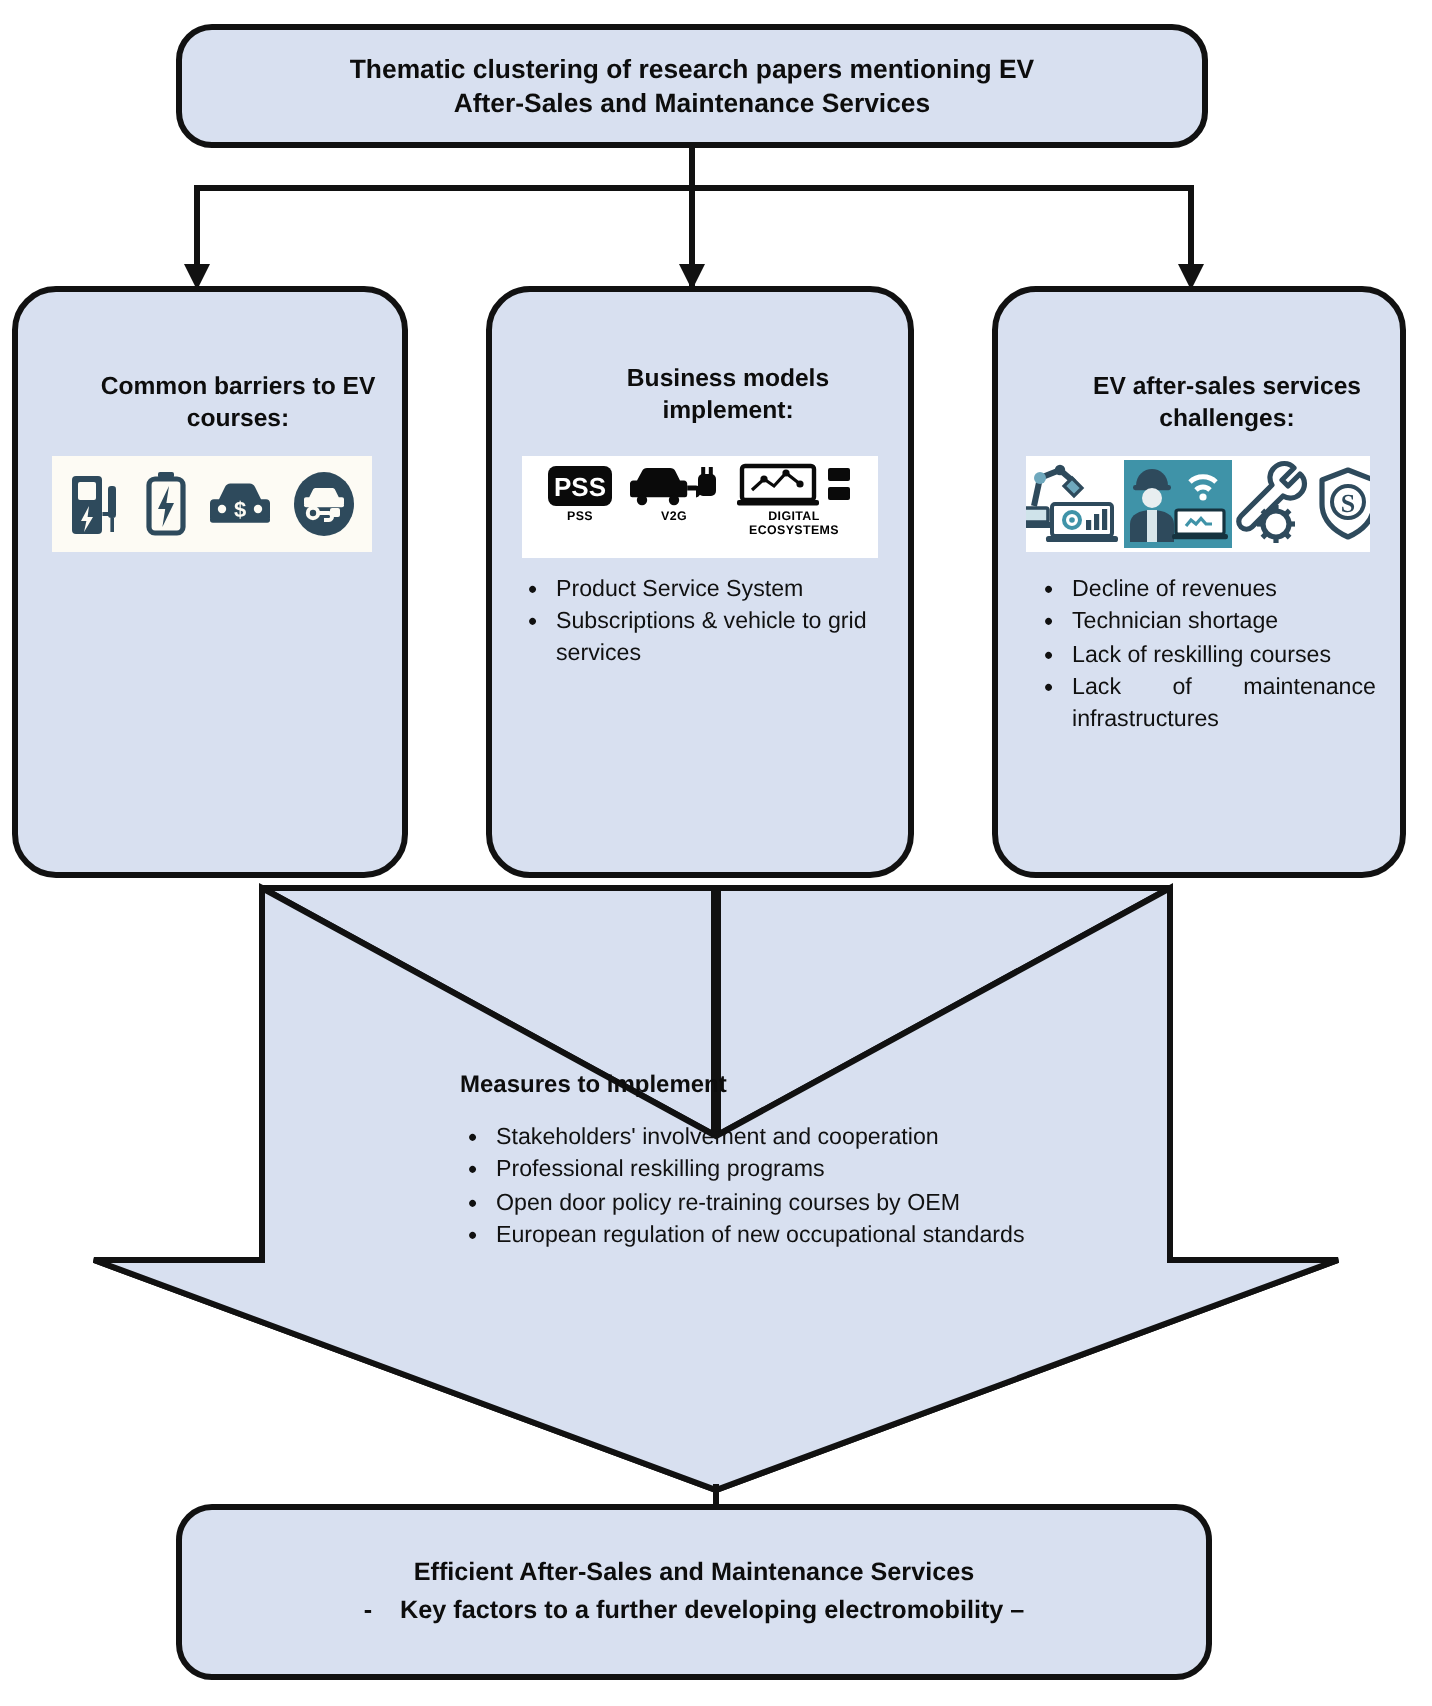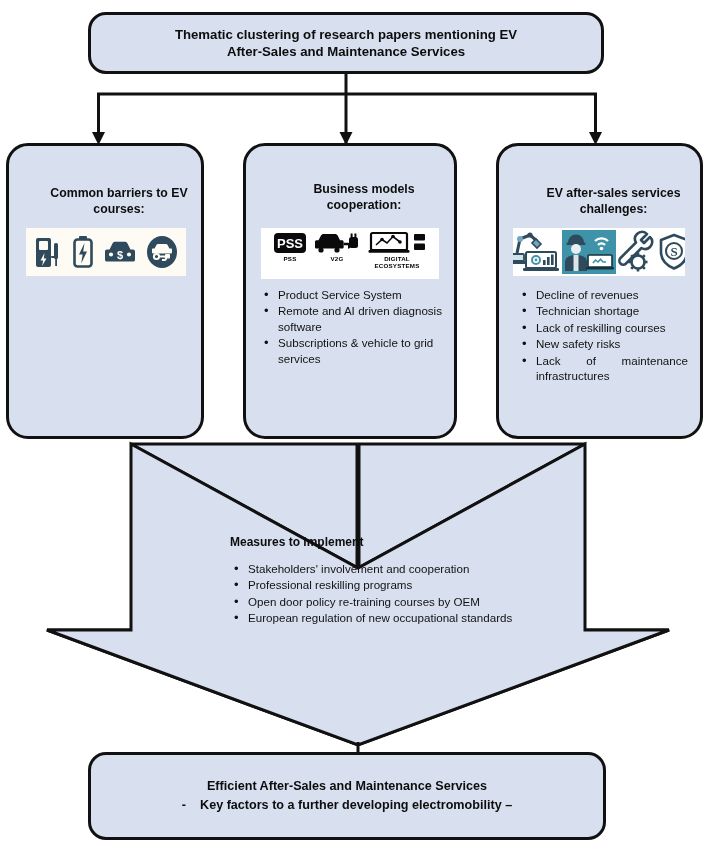--- a/index.html
+++ b/index.html
@@ -188,21 +188,21 @@
         <rect x="20" y="19" width="5" height="4.5" rx="1" fill="#fdfbf4"></rect>
       </svg>
     </span>
   </div>
 
 
   <div class="rbox col" style="left:243px; top:143px; width:214px; height:296px;"></div>
 
   <div class="box-title title-col" style="position:absolute; left:243px; top:181px; width:214px;">
     <span>Business models</span><br>
-    <span>cooperation:</span>
+    <span>implement:</span>
   </div>
 
   <div class="iconstrip white" style="left:261px; top:228px; width:178px; height:48px; gap:6px; align-items:flex-start; padding-top:3px;">
 
     <span class="iconcell">
       <svg width="34" height="24" viewBox="0 0 34 24">
         <rect x="1" y="2" width="32" height="20" rx="4" fill="#0a0a0a"></rect>
         <text x="17" y="17" font-family="'Liberation Sans',sans-serif" font-size="13" font-weight="bold" fill="#ffffff" text-anchor="middle">PSS</text>
       </svg>
       <span class="iconlabel">PSS</span>
@@ -233,21 +233,20 @@
         <rect x="47" y="3" width="11" height="6.5" rx="1" fill="#0a0a0a"></rect>
         <rect x="47" y="12.5" width="11" height="6.5" rx="1" fill="#0a0a0a"></rect>
       </svg>
       <span class="iconlabel" style="white-space:pre-line;">DIGITAL
 ECOSYSTEMS</span>
     </span>
   </div>
 
   <ul class="blist" style="position:absolute; left:262px; top:287px; width:180px; font-size:11.6px;">
     <li>Product Service System</li>
-    <li class="justify">Remote and AI driven diagnosis software</li>
     <li>Subscriptions &amp; vehicle to grid services</li>
   </ul>
 
   <div class="rbox col" style="left:496px; top:143px; width:207px; height:296px;"></div>
 
   <div class="box-title title-col" style="position:absolute; left:496px; top:185px; width:207px;">
     <span>EV after-sales services</span><br>
     <span>challenges:</span>
   </div>
 
@@ -312,21 +311,20 @@
         <circle cx="16" cy="19" r="8" fill="none" stroke="#2e4a5c" stroke-width="2"></circle>
         <text x="16" y="24" font-family="'Liberation Serif',serif" font-size="13" font-weight="bold" fill="#2e4a5c" text-anchor="middle">S</text>
       </svg>
     </span>
   </div>
 
   <ul class="blist" style="position:absolute; left:520px; top:287px; width:168px; font-size:11.6px;">
     <li>Decline of revenues</li>
     <li>Technician shortage</li>
     <li class="justify">Lack of reskilling courses</li>
-    <li>New safety risks</li>
     <li class="justify">Lack of maintenance infrastructures</li>
   </ul>
 
   <div style="position:absolute; left:230px; top:535px; width:260px; text-align:left; font-size:12px; font-weight:bold; color:#0d0d0d;">Measures to implement</div>
 
   <ul class="blist" style="position:absolute; left:232px; top:561px; width:302px; font-size:11.6px;">
     <li>Stakeholders'   involvement and cooperation</li>
     <li>Professional reskilling programs</li>
     <li>Open door policy re-training courses by OEM</li>
     <li class="justify">European regulation of new occupational standards</li>

